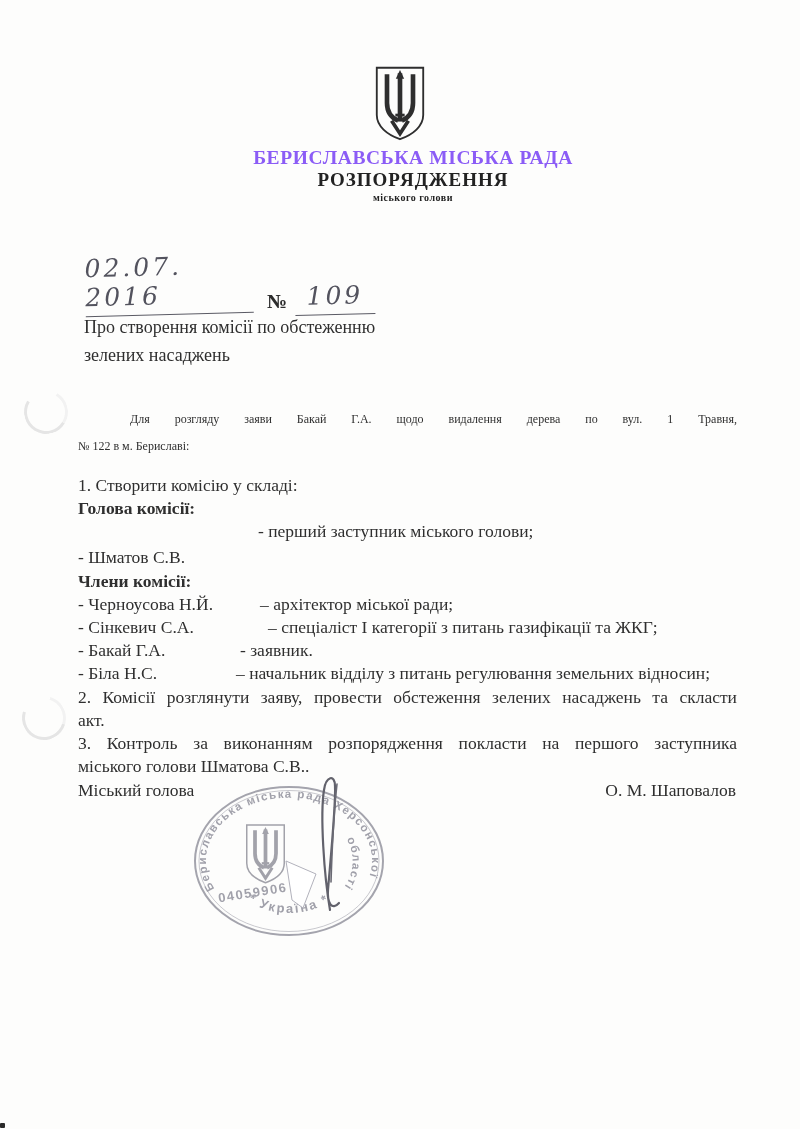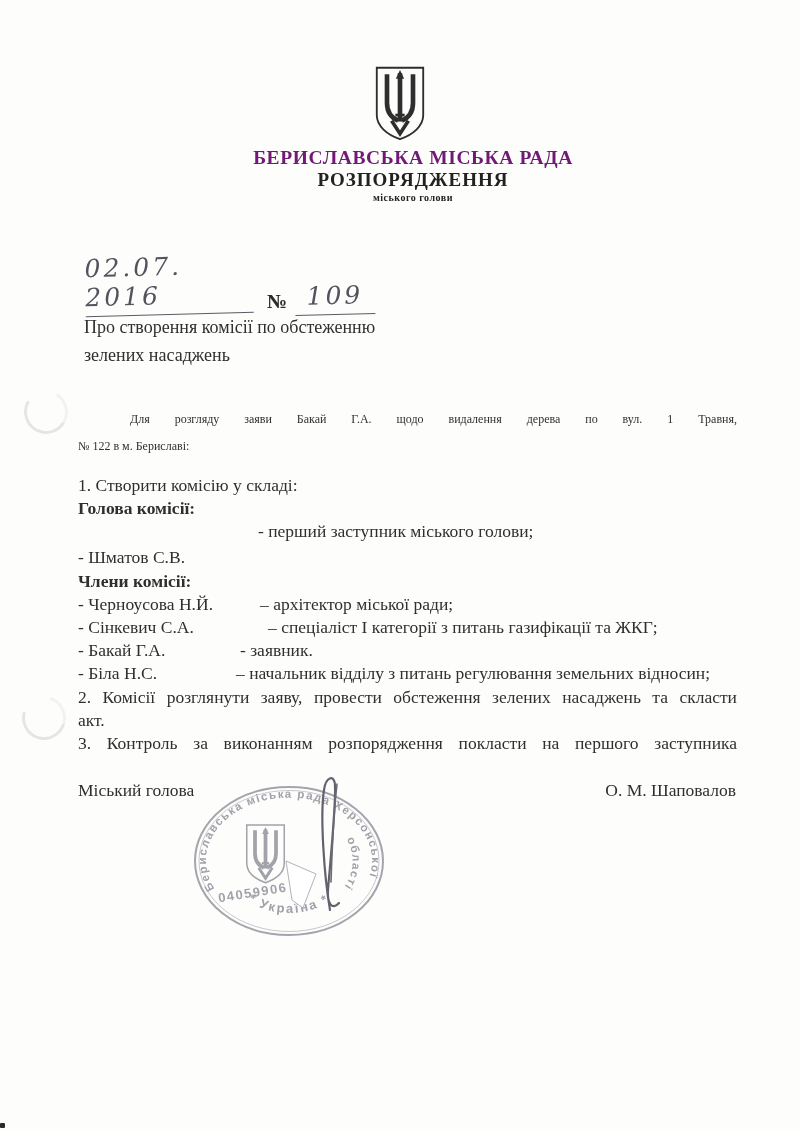--- a/index.html
+++ b/index.html
@@ -6,21 +6,21 @@
   body{
     width:800px;height:1129px;position:relative;overflow:hidden;
     background:#fdfdfc;
     font-family:"Liberation Serif","DejaVu Serif",serif;
     color:#2f2f2f;
   }
   
   .doc-header{position:absolute;top:0;left:0;width:800px;text-align:center;}
   .emblem{position:absolute;left:372px;top:64px;}
   .org-name{position:absolute;top:147px;left:0;width:800px;padding-left:26px;box-sizing:border-box;
-    font-weight:bold;font-size:19.5px;letter-spacing:.6px;color:#701a75;}
+    font-weight:bold;font-size:19.5px;letter-spacing:.6px;color:#8b5cf6;}
   .doc-type{position:absolute;top:169px;left:0;width:800px;padding-left:26px;box-sizing:border-box;
     font-weight:bold;font-size:19px;letter-spacing:1px;color:#222;}
   .doc-subtype{position:absolute;top:192px;left:0;width:800px;padding-left:26px;box-sizing:border-box;
     font-weight:bold;font-size:10px;letter-spacing:.5px;color:#222;}
   
   .meta-line{position:absolute;top:252px;left:85px;display:flex;align-items:flex-end;}
   .hw{
     font-family:"DejaVu Serif",serif;font-style:italic;color:#53535e;
     font-size:25px;letter-spacing:3px;transform:rotate(-1.5deg);
   }
@@ -110,20 +110,21 @@
     <span class="nm w162">- Бакай Г.А.</span>
     <span>-  заявник.</span>
   </div>
   <div class="m-row">
     <span class="nm w158">- Біла Н.С.</span>
     <span>– начальник відділу з питань регулювання земельних відносин;</span>
   </div>
   <div class="jl">2. Комісії розглянути заяву, провести обстеження зелених насаджень та скласти</div>
   <div>акт.</div>
   <div class="jl">3. Контроль за виконанням розпорядження покласти на першого заступника</div>
+  <div>міського голови  Шматова С.В..</div>
 </div>
 
 <div class="sig-row">
   <span>Міський голова</span>
   <span>О. М. Шаповалов</span>
 </div>
 
 <svg class="stamp-svg" width="200" height="170" viewBox="0 0 200 170">
   <ellipse cx="100" cy="85" rx="94" ry="74" fill="none" stroke="#91919c" stroke-width="2"></ellipse>
   <ellipse cx="100" cy="85" rx="90" ry="70.5" fill="none" stroke="#9a9aa4" stroke-width="1" opacity=".65"></ellipse>

